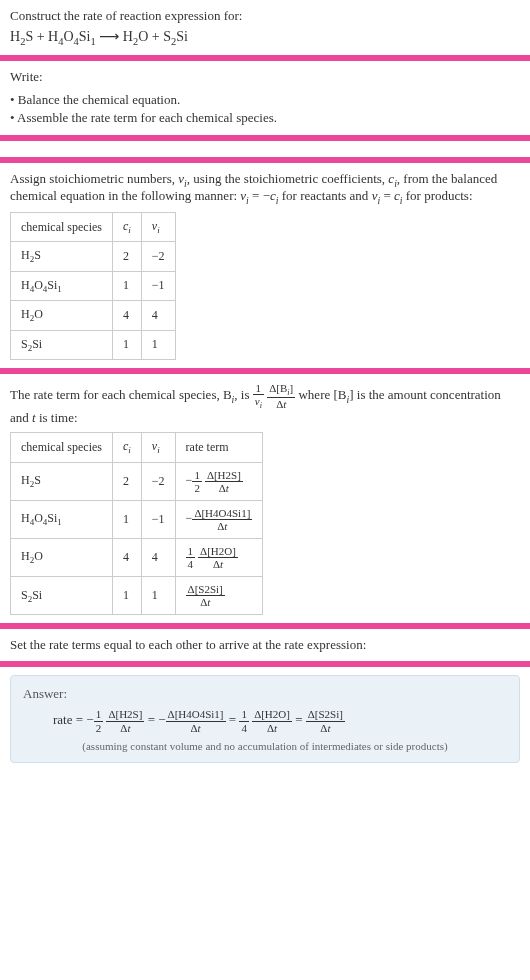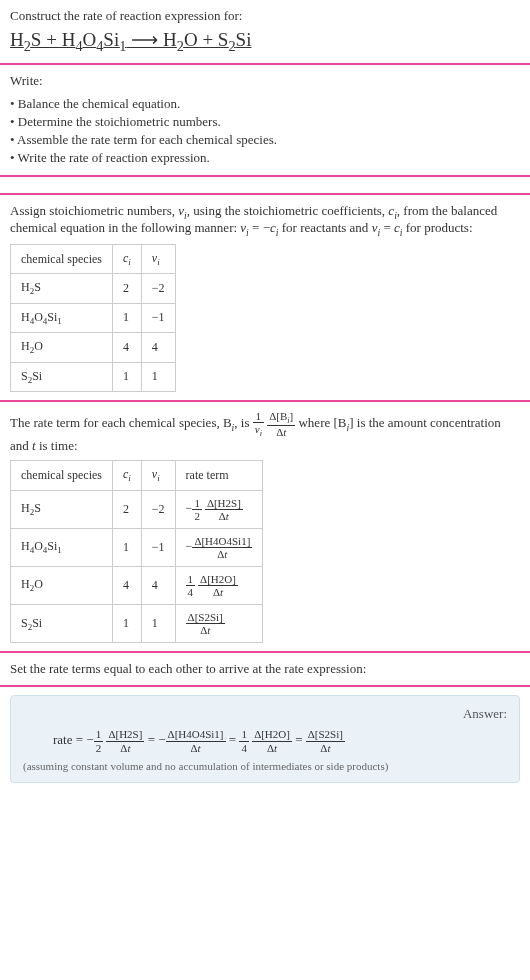--- a/index.html
+++ b/index.html
@@ -6,28 +6,27 @@
   margin: 0;
   padding: 0;
   font-family: Georgia, 'Times New Roman', serif;
   font-size: 13px;
   color: #333;
   background: #fff;
   width: 530px;
 }
 .section {
   padding: 8px 10px;
-  border-bottom: 2px solid #ec4899;
+  border-bottom: 6px solid #ec4899;
 }
 .section:last-child { border-bottom: none; }
 .equation {
   font-family: Georgia, 'Times New Roman', serif;
-  font-size: 19px;
+  font-size: 14px;
   padding-top: 4px;
-  text-decoration: underline;
 }
 .plan-list {
   padding-top: 6px;
 }
 .plan-item {
   padding: 1px 0;
 }
 .table {
   border-collapse: collapse;
   margin-top: 6px;
@@ -50,30 +49,29 @@
 .answer-box {
   background: #eaf2f8;
   border: 1px solid #cfe0ed;
   border-radius: 4px;
   padding: 10px 12px;
   margin: 8px 10px 12px 10px;
 }
 .answer-label {
   color: #555;
   padding-bottom: 6px;
-  text-align: right;
 }
 .answer-rate {
   padding-left: 30px;
   padding-bottom: 6px;
 }
 .answer-note {
   font-size: 11px;
   color: #666;
-  text-align: left;
+  text-align: center;
 }
 sub { font-size: 0.75em; }
 .frac {
   display: inline-block;
   text-align: center;
   vertical-align: middle;
   font-size: 11px;
   line-height: 1.1;
 }
 .frac .num {
@@ -92,23 +90,21 @@
 
 <div class="section">
   <div>Construct the rate of reaction expression for:</div>
   <div class="equation">H<sub>2</sub>S + H<sub>4</sub>O<sub>4</sub>Si<sub>1</sub> ⟶ H<sub>2</sub>O + S<sub>2</sub>Si</div>
 </div>
 
 <div class="section">
   <div>Write:</div>
   <div class="plan-list">
     <div class="plan-item">• <span>Balance the chemical equation.</span></div>
-    <div class="plan-item">• <span>Determine the stoichiometric numbers.</span></div>
     <div class="plan-item">• <span>Assemble the rate term for each chemical species.</span></div>
-    <div class="plan-item">• <span>Write the rate of reaction expression.</span></div>
   </div>
 </div>
 
 <div class="section">
 </div>
 
 <div class="section">
   <div>Assign stoichiometric numbers, <i>ν<sub>i</sub></i>, using the stoichiometric coefficients, <i>c<sub>i</sub></i>, from the balanced chemical equation in the following manner: <i>ν<sub>i</sub></i> = −<i>c<sub>i</sub></i> for reactants and <i>ν<sub>i</sub></i> = <i>c<sub>i</sub></i> for products:</div>
   <table class="table">
     <tbody>

